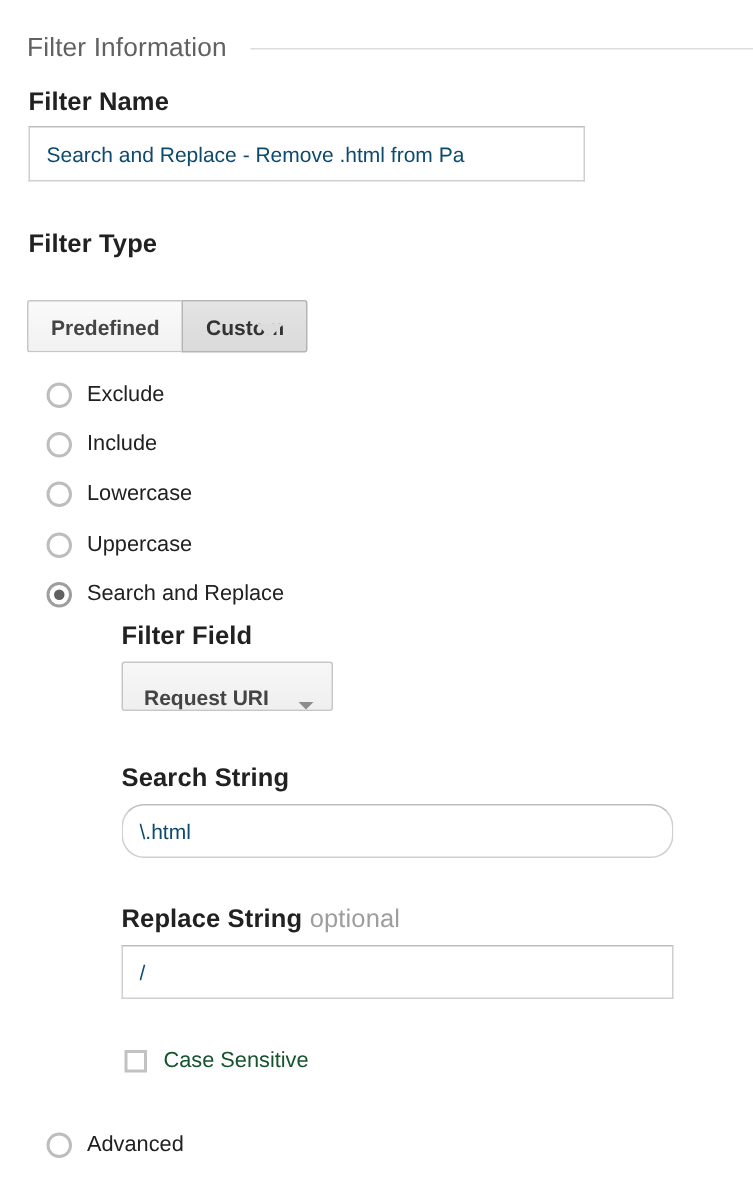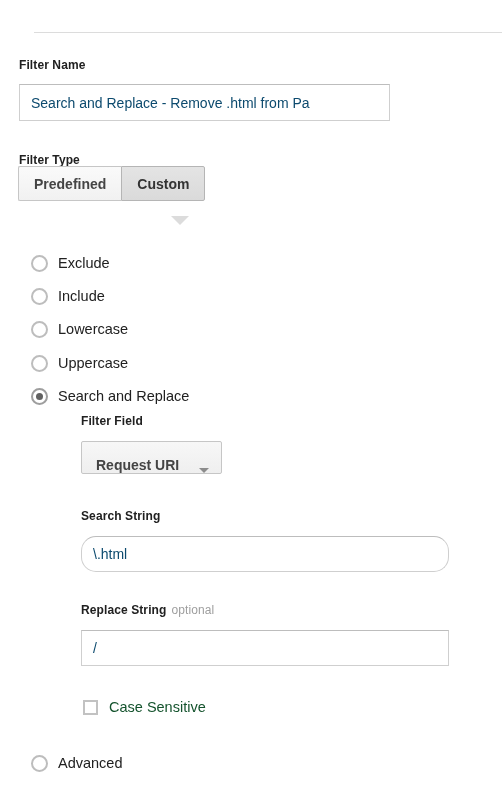--- a/index.html
+++ b/index.html
@@ -37,21 +37,21 @@
   .section-header-rule {
     flex: 1 1 auto;
     height: 1px;
     background: #dcdcdc;
     margin-left: 16px;
     margin-top: 2px;
   }
 
   
   .field-label {
-    font-size: 12px;
+    font-size: 17px;
     font-weight: bold;
     color: #212121;
     letter-spacing: 0.1px;
   }
   .label-optional {
     font-weight: normal;
     color: #9e9e9e;
     margin-left: 5px;
   }
 
@@ -79,21 +79,21 @@
     height: 37px;
     line-height: 35px;
   }
 
   
   #filter-type-label { position: absolute; left: 19px; top: 153px; }
 
   #filter-type-tabs {
     position: absolute;
     left: 18px;
-    top: 166px;
+    top: 200px;
     display: flex;
     height: 35px;
   }
   .tab-button {
     box-sizing: border-box;
     height: 35px;
     display: flex;
     align-items: center;
     justify-content: center;
     padding: 0 15px;
@@ -245,20 +245,21 @@
     margin-left: 11px;
     font-size: 14.5px;
     color: #14532d;
     white-space: nowrap;
   }
 </style>
 </head>
 <body>
 
 <div class="section-header">
+  <span class="section-header-title">Filter Information</span>
   <span class="section-header-rule"></span>
 </div>
 
 <div class="field-label" id="filter-name-label">Filter Name</div>
 
 <input class="text-input" id="filter-name-input" type="text" value="Search and Replace - Remove .html from Pa" style="">
 
 <div class="field-label" id="filter-type-label">Filter Type</div>
 
 <div id="filter-type-tabs">

